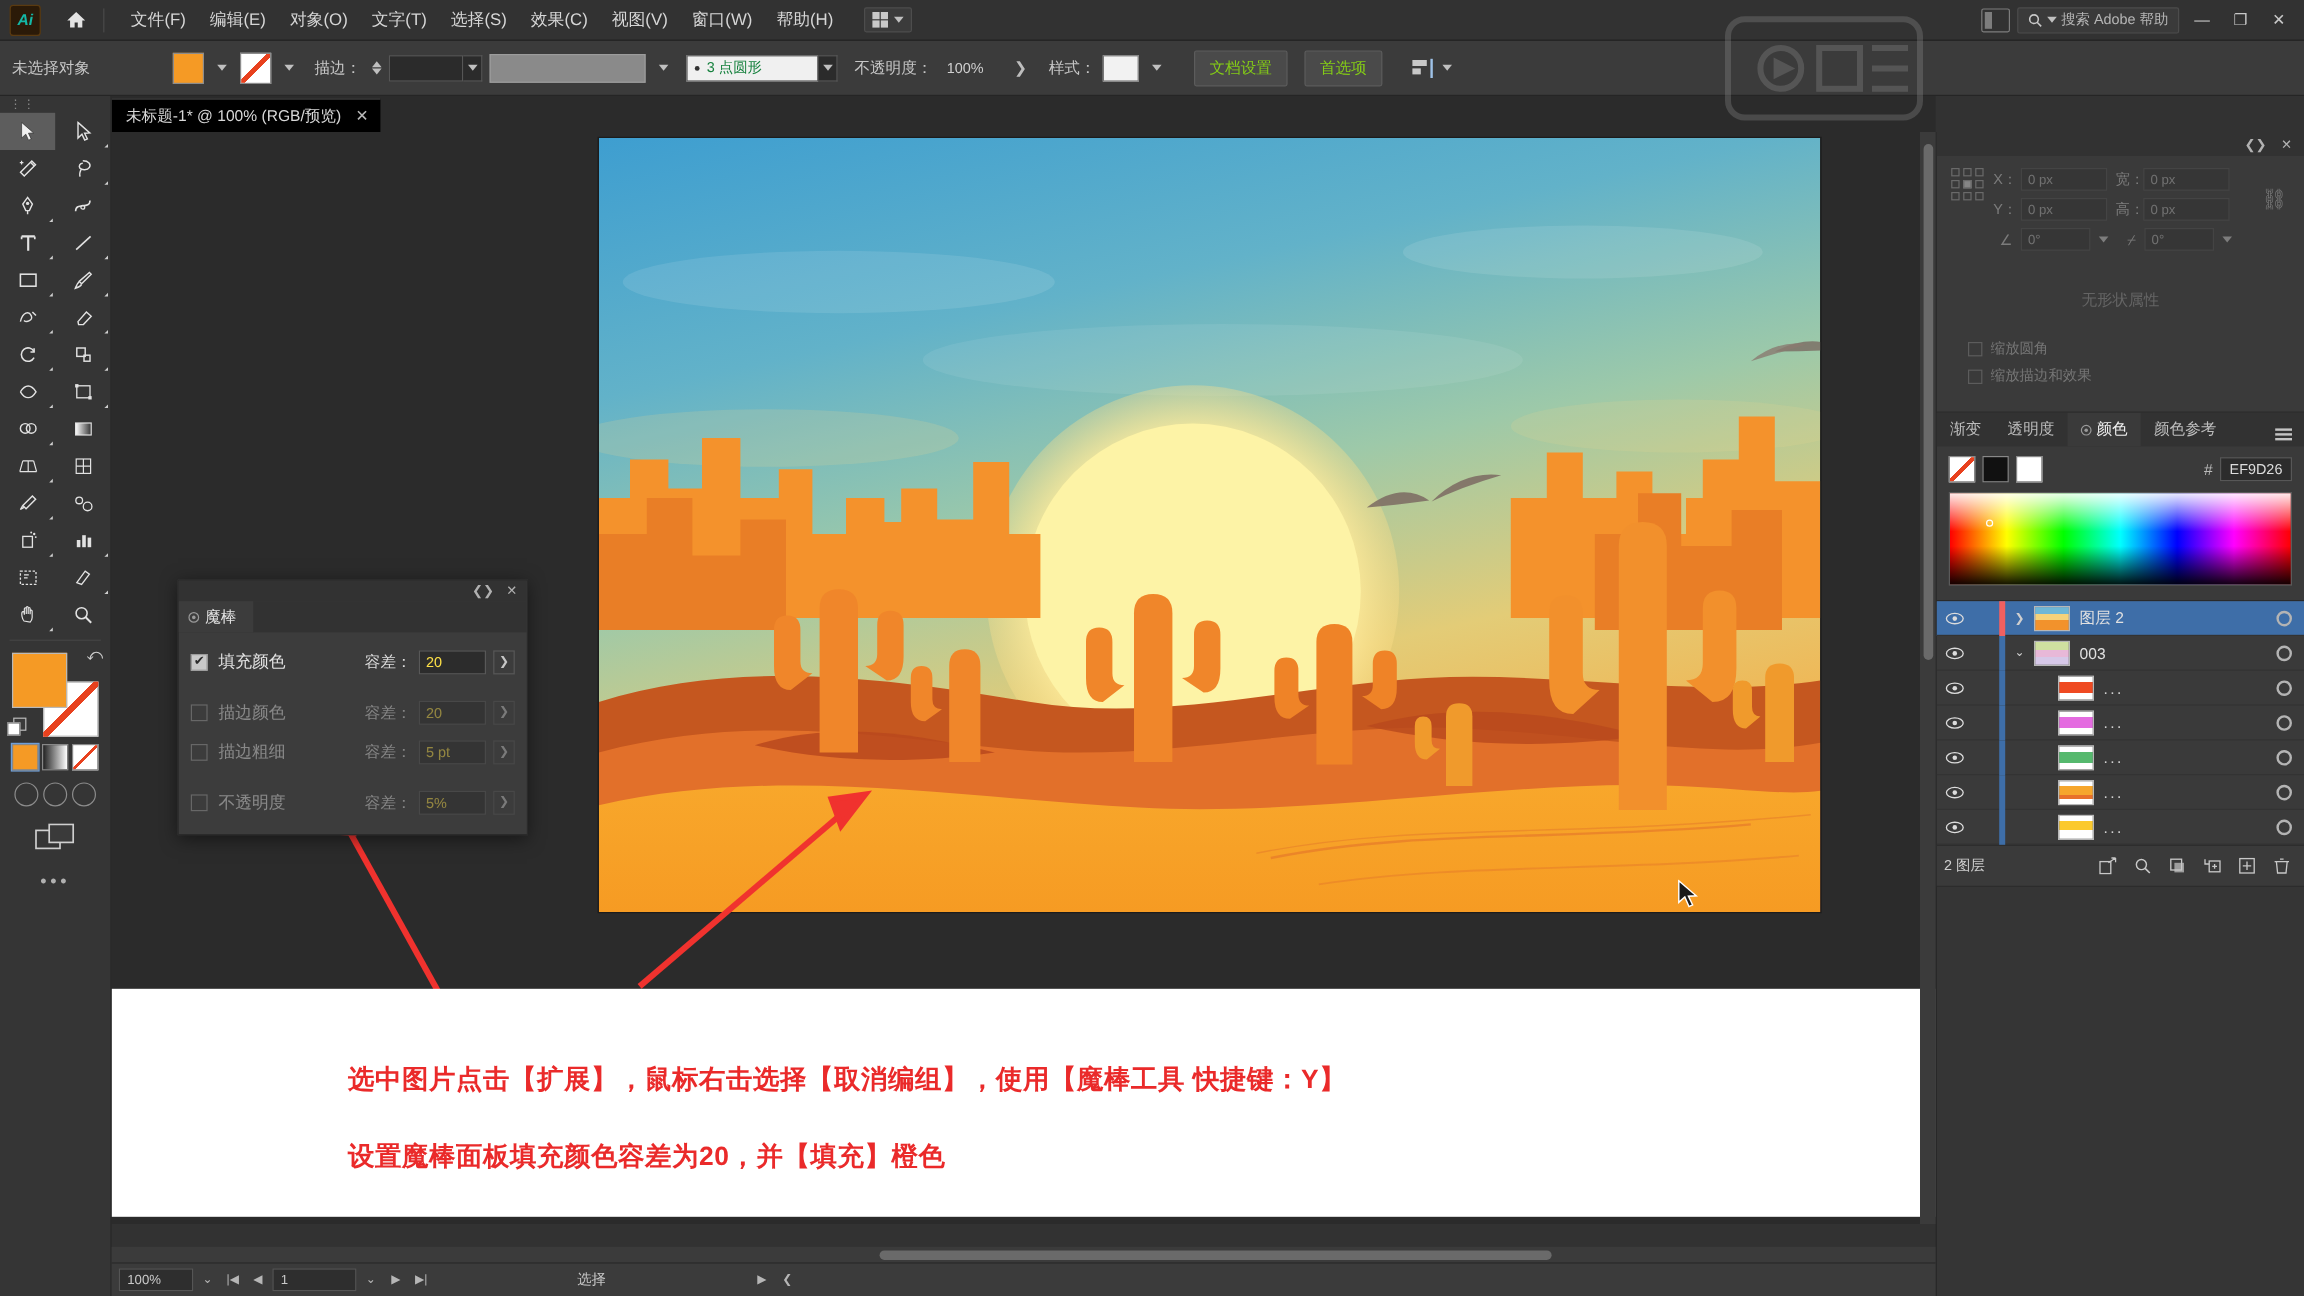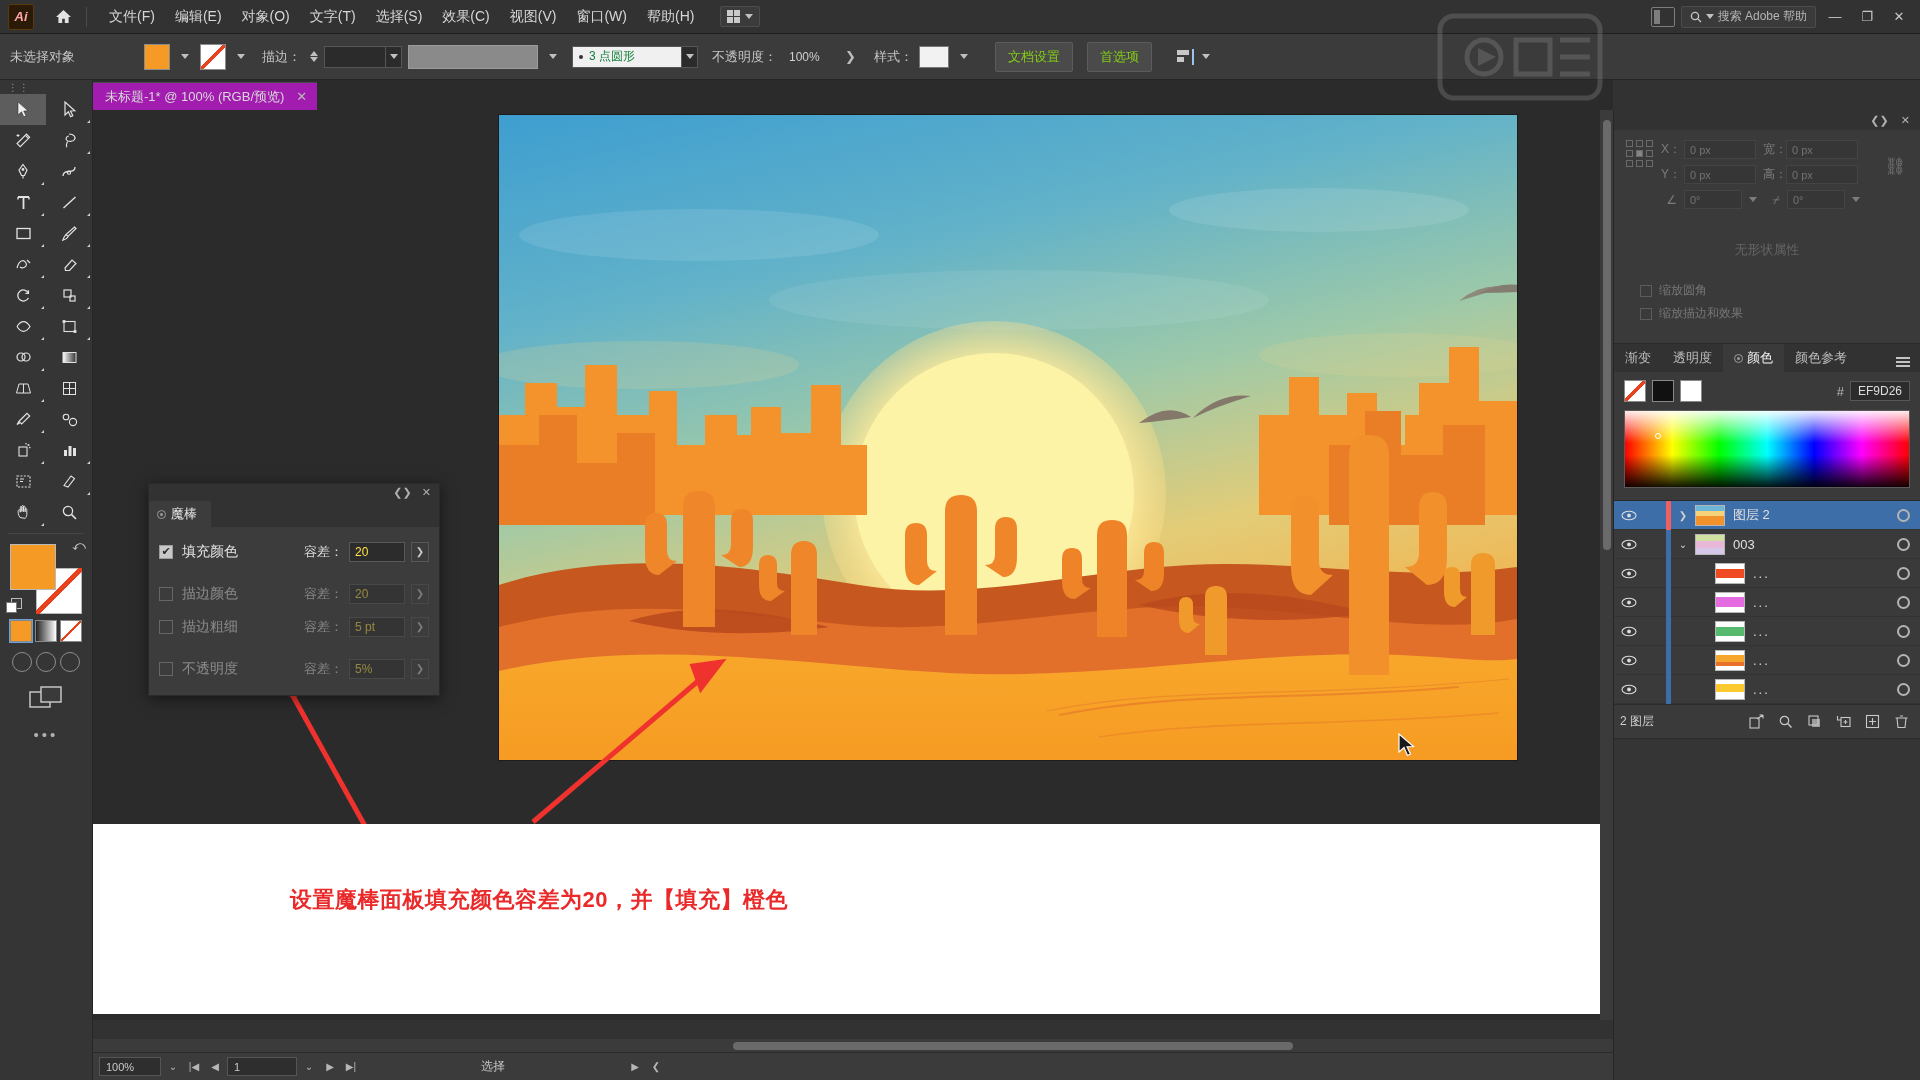--- a/index.html
+++ b/index.html
@@ -14,21 +14,21 @@
   
   .menubar {
     position:absolute; left:0; top:0; width:1920px; height:34px;
     background:#323232; display:flex; align-items:center;
     border-bottom:1px solid #1e1e1e;
   }
   .ai-logo {
     width:26px; height:26px; margin-left:8px; border-radius:3px;
     background:#2b1a08; border:1px solid #5a3a10;
     display:flex; align-items:center; justify-content:center;
-    color:#fca5a5; font-weight:bold; font-size:13px; font-style:italic;
+    color:#14b8a6; font-weight:bold; font-size:13px; font-style:italic;
   }
   .home-icon { margin-left:18px; width:22px; height:22px; display:flex; align-items:center; justify-content:center; }
   .menu-sep { width:1px; height:20px; background:#4a4a4a; margin:0 12px; }
   .menu-items { display:flex; align-items:center; }
   .menu-item {
     padding:4px 10px; color:#d6d6d6; font-size:14px; cursor:default; white-space:nowrap;
   }
   .ws-switch {
     margin-left:16px; display:flex; align-items:center; gap:5px;
     padding:3px 6px; background:#3b3b3b; border:1px solid #4d4d4d; border-radius:2px;
@@ -72,21 +72,21 @@
     background:#4a4a4a; border:1px solid #5c5c5c; border-radius:2px;
     padding:5px 12px; color:#84cc16; font-size:13px; white-space:nowrap;
   }
 
   
   .doctabs {
     position:absolute; left:93px; top:80px; width:1520px; height:30px;
     background:#2b2b2b; display:flex; align-items:flex-end;
   }
   .doctab {
-    background:#a21caf; height:28px; display:flex; align-items:center; gap:12px;
+    background:#000000; height:28px; display:flex; align-items:center; gap:12px;
     padding:0 10px 0 12px; font-size:13px; color:#d8d8d8; border-top:1px solid #4a4a4a;
   }
   .doctab .x { color:#b9b9b9; font-size:13px; cursor:pointer; }
 
   
   .toolbar {
     position:absolute; left:0; top:80px; width:93px; height:1000px;
     background:#353535; border-right:1px solid #262626;
   }
   .tb-handle { height:14px; display:flex; align-items:center; padding-left:8px; color:#8a8a8a; font-size:10px; letter-spacing:1px; }
@@ -719,20 +719,21 @@
         <path d="M628 552 L608 578 L600 556 Z"></path>
       </g>
     </svg>
 
     <svg class="cursor-ptr" width="22" height="28" viewBox="0 0 22 28">
       <path d="M2 1 L2 19 L7 14.5 L10.5 22.5 L13.5 21 L10 13.8 L16.5 13.5 Z" fill="#1a1a1a" stroke="#ffffff" stroke-width="1.2"></path>
     </svg>
 
     <div class="white-strip"></div>
     <div class="annot">
+      <div>选中图片点击【扩展】，鼠标右击选择【取消编组】，使用【魔棒工具 快捷键：Y】</div>
       <div>设置魔棒面板填充颜色容差为20，并【填充】橙色</div>
     </div>
   </div>
 
   <div class="wandpanel">
     <div class="wp-bar">
       <span>❮❯</span>
       <span>✕</span>
     </div>
     <div class="wp-tabrow">

